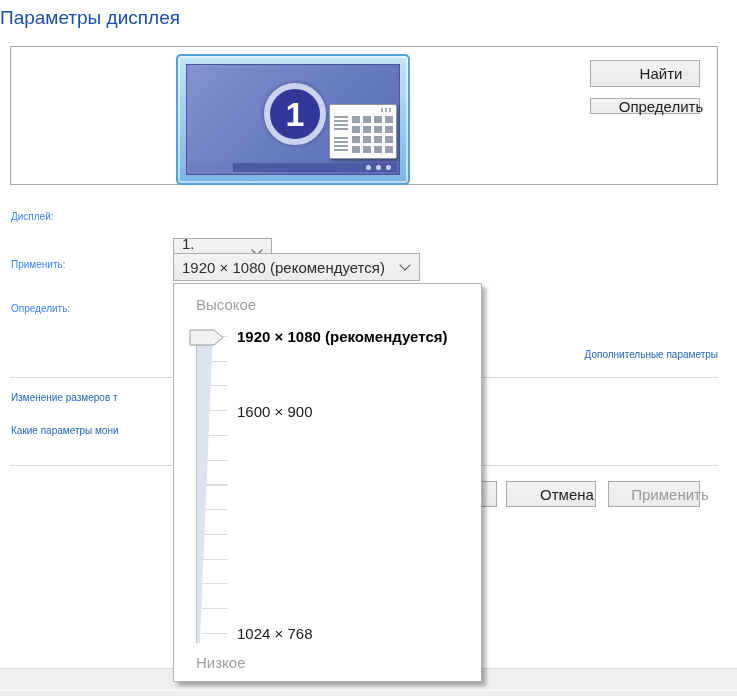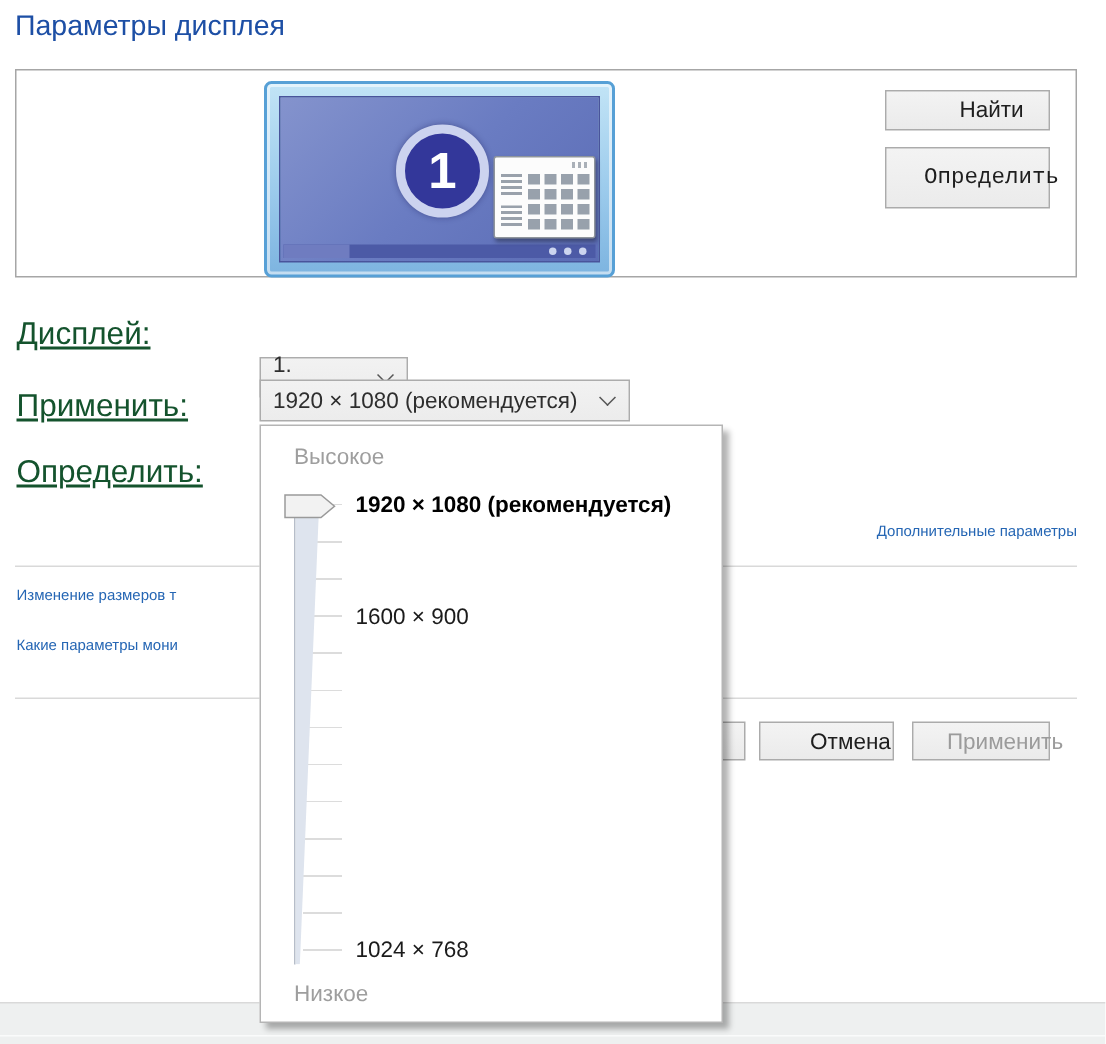--- a/index.html
+++ b/index.html
@@ -5,21 +5,21 @@
   html,body{margin:0;padding:0;}
   body{
     width:737px;height:696px;position:relative;overflow:hidden;
     background:#ffffff;
     font-family:"Liberation Sans","DejaVu Sans",sans-serif;
     color:#2e2e2e;
   }
   .abs{position:absolute;}
 
   
-  .page-title{left:10px;top:7px;font-size:19px;color:#1d4fa5;}
+  .page-title{left:0;top:7px;font-size:19px;color:#1d4fa5;}
 
   
   .preview-box{left:10px;top:46px;width:706px;height:137px;border:1px solid #a6a6a6;background:#fff;}
 
   
   .monitor-frame{left:176px;top:54px;width:230px;height:127px;
     background:linear-gradient(180deg,#c2e4f6 0%,#9ccbec 55%,#7db4e0 100%);
     border:2px solid #57a0d6;border-radius:5px;
     box-shadow:inset 0 0 0 2px rgba(255,255,255,.55);}
   .monitor-screen{left:8px;top:8px;right:8px;bottom:8px;position:absolute;
@@ -42,27 +42,27 @@
   .aw-lines.g1{top:11px;} .aw-lines.g2{top:32px;}
   .aw-grid{position:absolute;left:22px;top:11px;width:41px;height:38px;
     display:grid;grid-template-columns:repeat(4,8px);grid-template-rows:repeat(4,7px);gap:3px;}
   .aw-grid i{background:#98a1ac;}
 
   
   .btn{background:linear-gradient(180deg,#f3f3f3,#ebebeb);border:1px solid #ababab;
     font-size:15px;color:#1e1e1e;display:flex;align-items:center;justify-content:center;
     box-sizing:border-box;padding-left:32px;}
   .btn-find{left:590px;top:60px;width:110px;height:27px;}
-  .btn-identify{left:590px;top:98px;width:110px;height:41px;font-family:Liberation Mono, monospace;}
+  .btn-identify{left:590px;top:98px;width:110px;height:16px;}
   .btn-ok-frag{left:430px;top:481px;width:67px;height:26px;z-index:2;}
   .btn-cancel{left:506px;top:481px;width:90px;height:26px;z-index:2;}
   .btn-apply{left:608px;top:481px;width:92px;height:26px;color:#9b9b9b;z-index:2;}
 
   
-  .field-label{font-size:21px;color:#14532d;text-decoration:underline;}
+  .field-label{font-size:10px;color:#3b82f6;}
   .lbl-display{left:11px;top:211px;}
   .lbl-resolution{left:11px;top:259px;}
   .lbl-orientation{left:11px;top:303px;}
   .combo{background:linear-gradient(180deg,#f2f2f2,#ececec);border:1px solid #acacac;
     box-sizing:border-box;font-size:15px;display:flex;align-items:center;padding:0 26px 0 8px;}
   .combo-display{left:173px;top:206px;width:99px;height:27px;margin-top:32px;}
   .combo-resolution{left:173px;top:253px;width:247px;height:28px;}
   .chev{position:absolute;right:10px;top:50%;width:7px;height:7px;margin-top:-6px;
     border-right:1.6px solid #555;border-bottom:1.6px solid #555;transform:rotate(45deg);}
 

